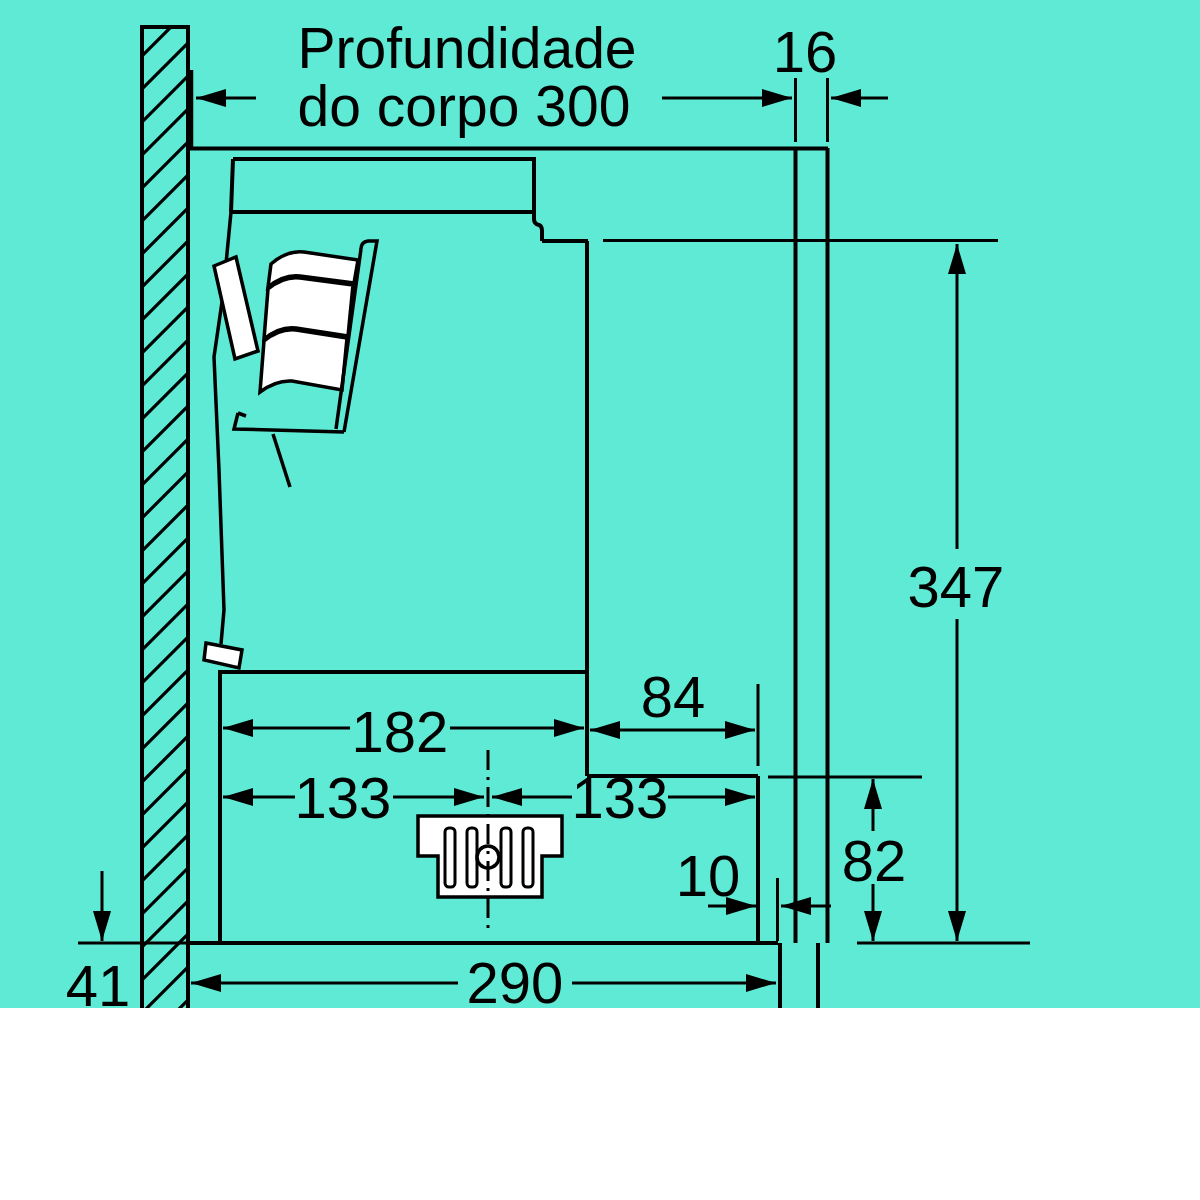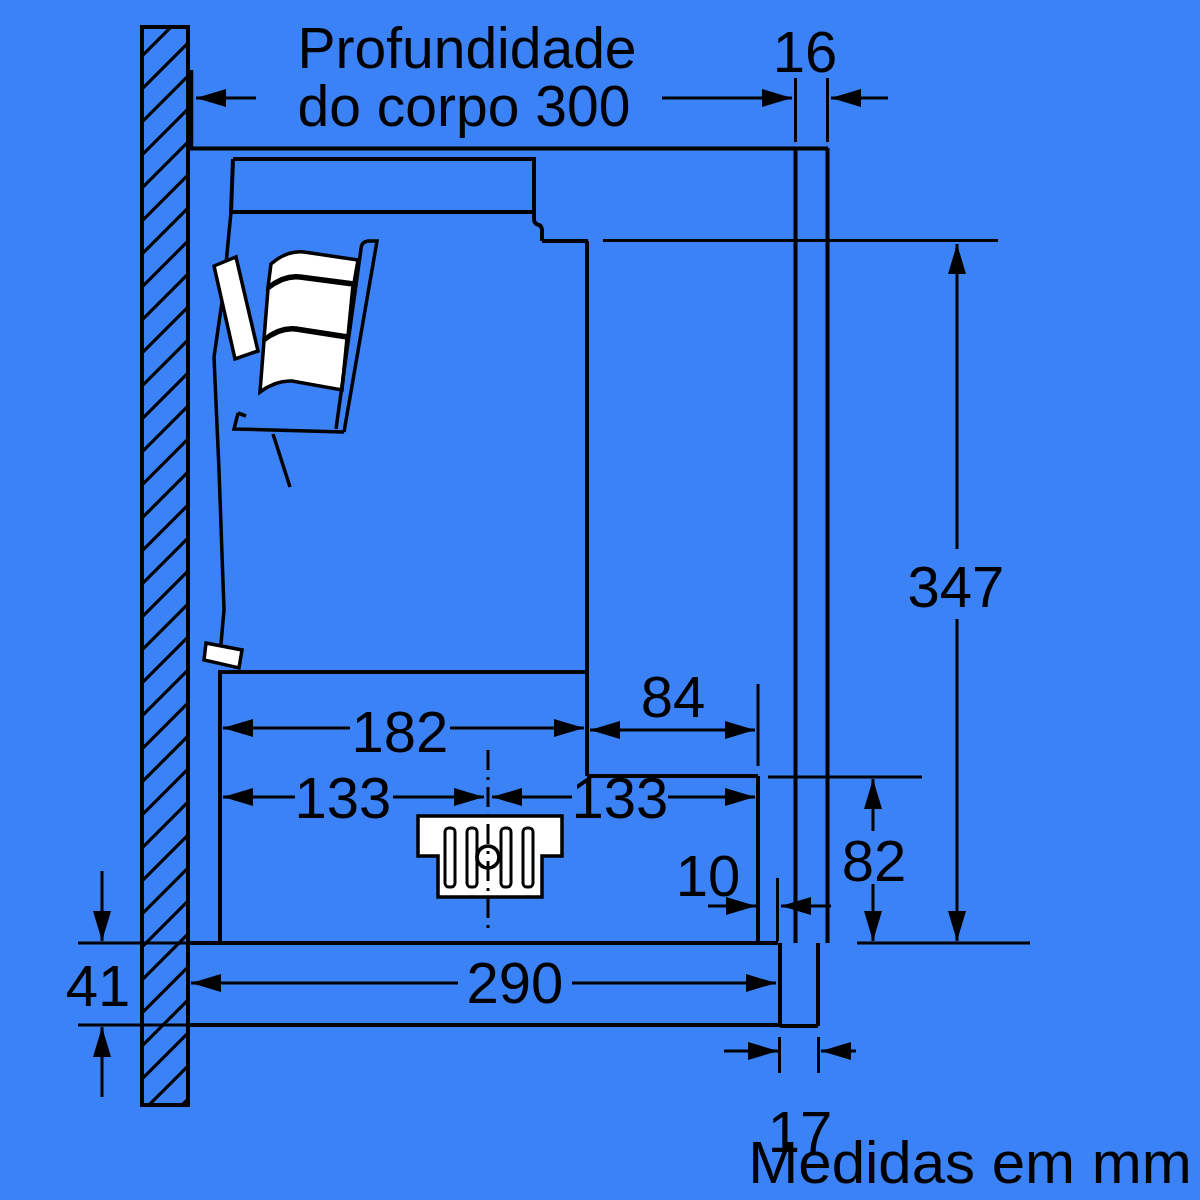--- a/index.html
+++ b/index.html
@@ -1,16 +1,16 @@
 <!DOCTYPE html>
 <html><head>
 <meta charset="utf-8">
 <style>
   html,body{margin:0;padding:0;background:#ffffff;}
-  .stage{width:1200px;height:1200px;position:relative;background:#3b82f6;}
+  .stage{width:1200px;height:1008px;position:relative;background:#5eead4;}
   svg{display:block;}
   text{font-family:"Liberation Sans","DejaVu Sans",sans-serif;fill:#000;}
   .dim{font-size:58px;text-anchor:middle;}
   .title{font-size:57px;text-anchor:middle;}
   .note{font-size:60px;text-anchor:middle;}
   .s{stroke:#000;fill:none;stroke-width:4;stroke-linejoin:miter;}
   .s35{stroke:#000;fill:none;stroke-width:3.5;}
   .d{stroke:#000;fill:none;stroke-width:3;}
   .ah{fill:#000;stroke:none;}
   .wf{fill:#fff;}

